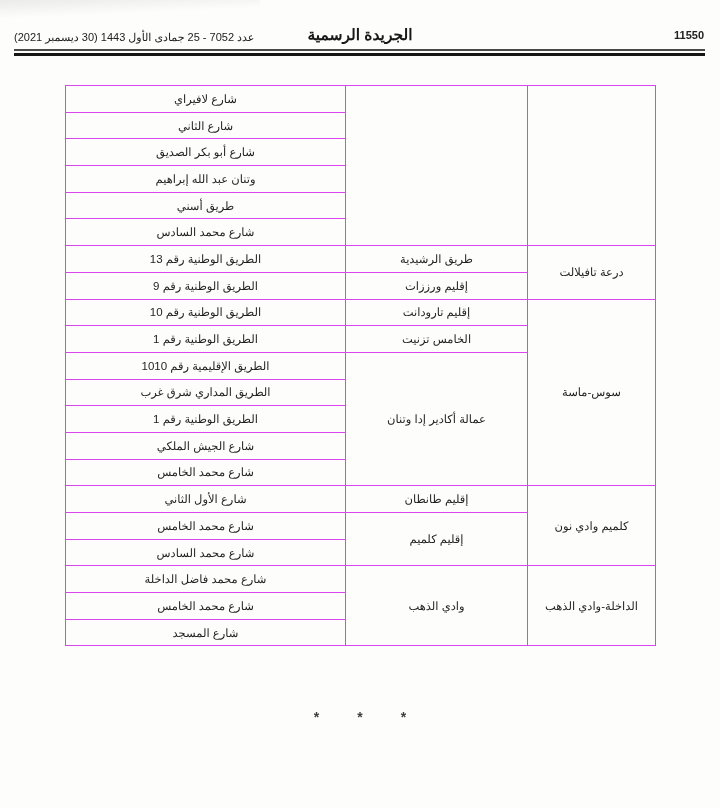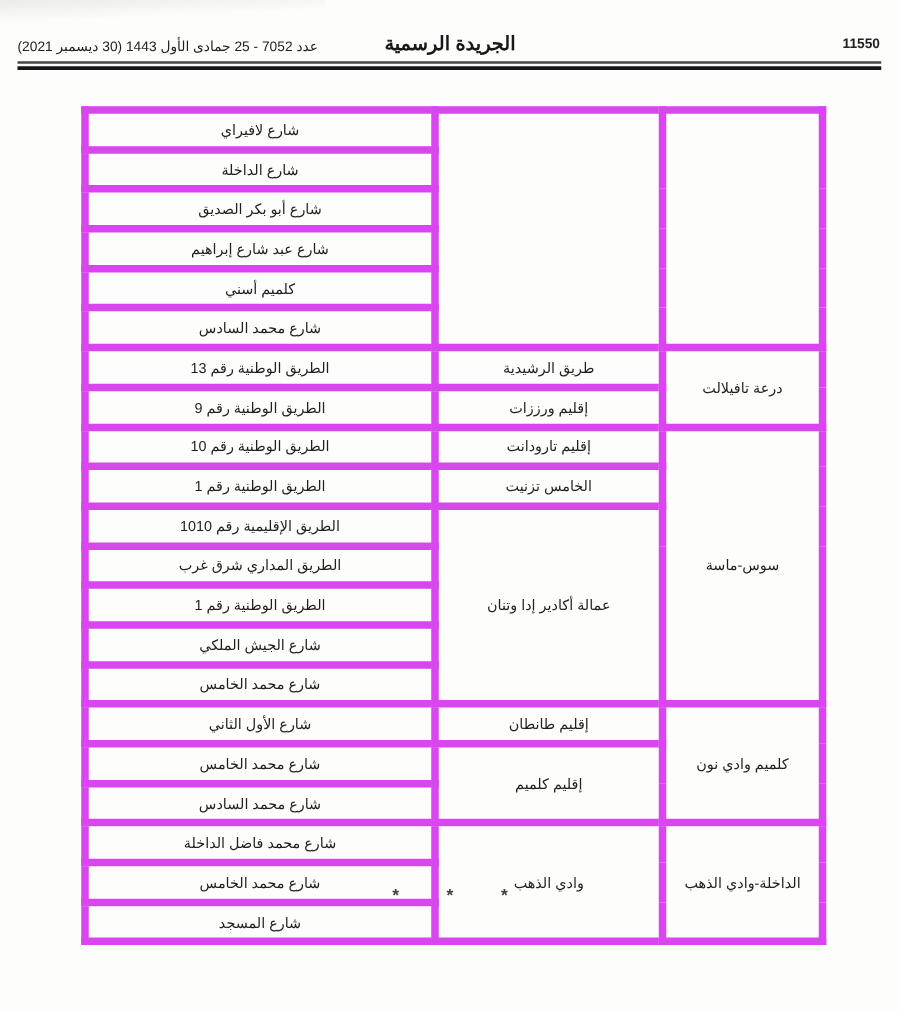--- a/index.html
+++ b/index.html
@@ -73,21 +73,21 @@
   table.gazette {
     position: absolute;
     top: 85px;
     left: 65px;
     width: 590px;
     border-collapse: collapse;
     table-layout: fixed;
     direction: rtl;
   }
   table.gazette td {
-    border: 6px solid #d946ef;
+    border: 1px solid #d946ef;
     height: 25.7px;
     padding: 0 6px;
     text-align: center;
     vertical-align: middle;
     font-size: 11.5px;
     color: #1f1f1f;
     overflow: hidden;
     white-space: nowrap;
   }
   col.c-region   { width: 128px; }
@@ -128,30 +128,30 @@
       <col class="c-province">
       <col class="c-street">
     </colgroup>
     <tbody>
         <tr>
           <td rowspan="6"></td>
           <td rowspan="6"></td>
           <td>شارع لافيراي</td>
         </tr>
         <tr>
-          <td>شارع الداخلة</td>
+          <td>شارع الثاني</td>
         </tr>
         <tr>
           <td>شارع أبو بكر الصديق</td>
         </tr>
         <tr>
-          <td>شارع عبد شارع إبراهيم</td>
-        </tr>
-        <tr>
-          <td>كلميم أسني</td>
+          <td>وتنان عبد الله إبراهيم</td>
+        </tr>
+        <tr>
+          <td>طريق أسني</td>
         </tr>
         <tr>
           <td>شارع محمد السادس</td>
         </tr>
         <tr>
           <td rowspan="2">درعة تافيلالت</td>
           <td>طريق الرشيدية</td>
           <td>الطريق الوطنية رقم 13</td>
         </tr>
         <tr>

